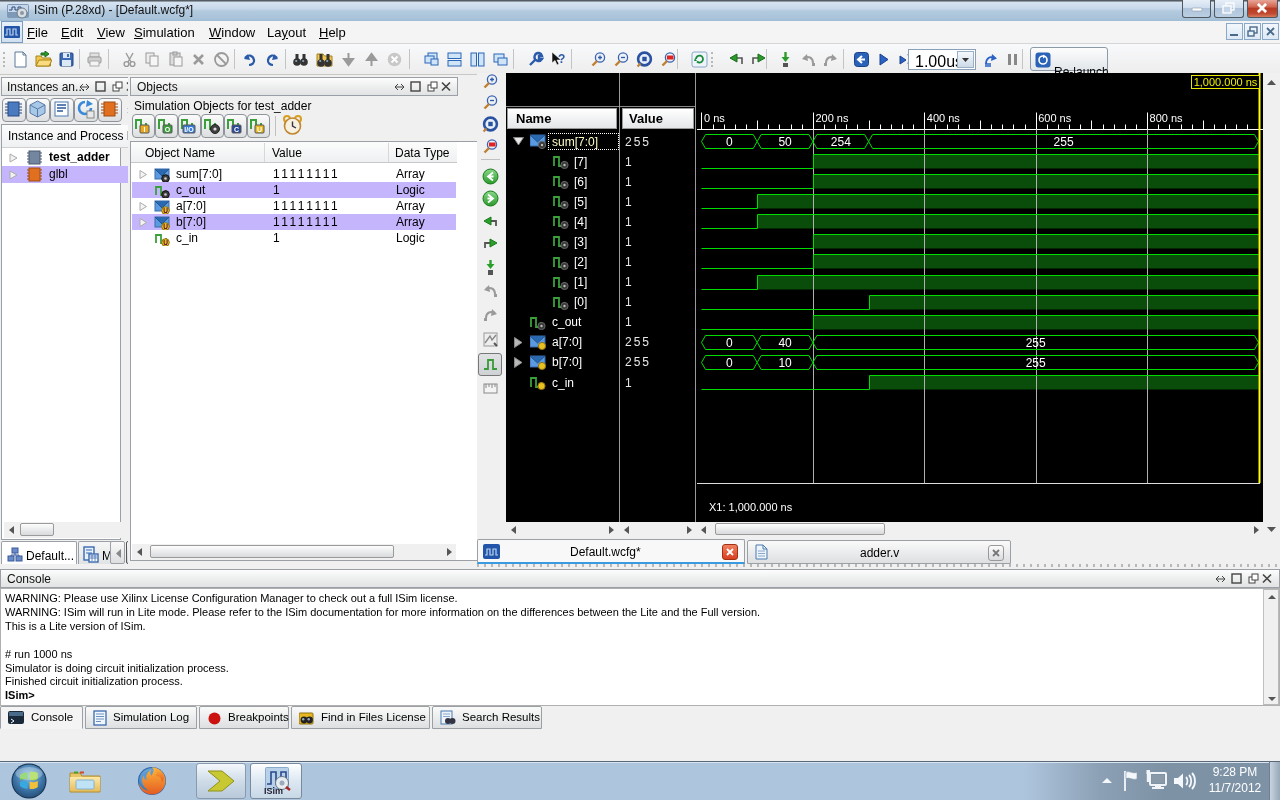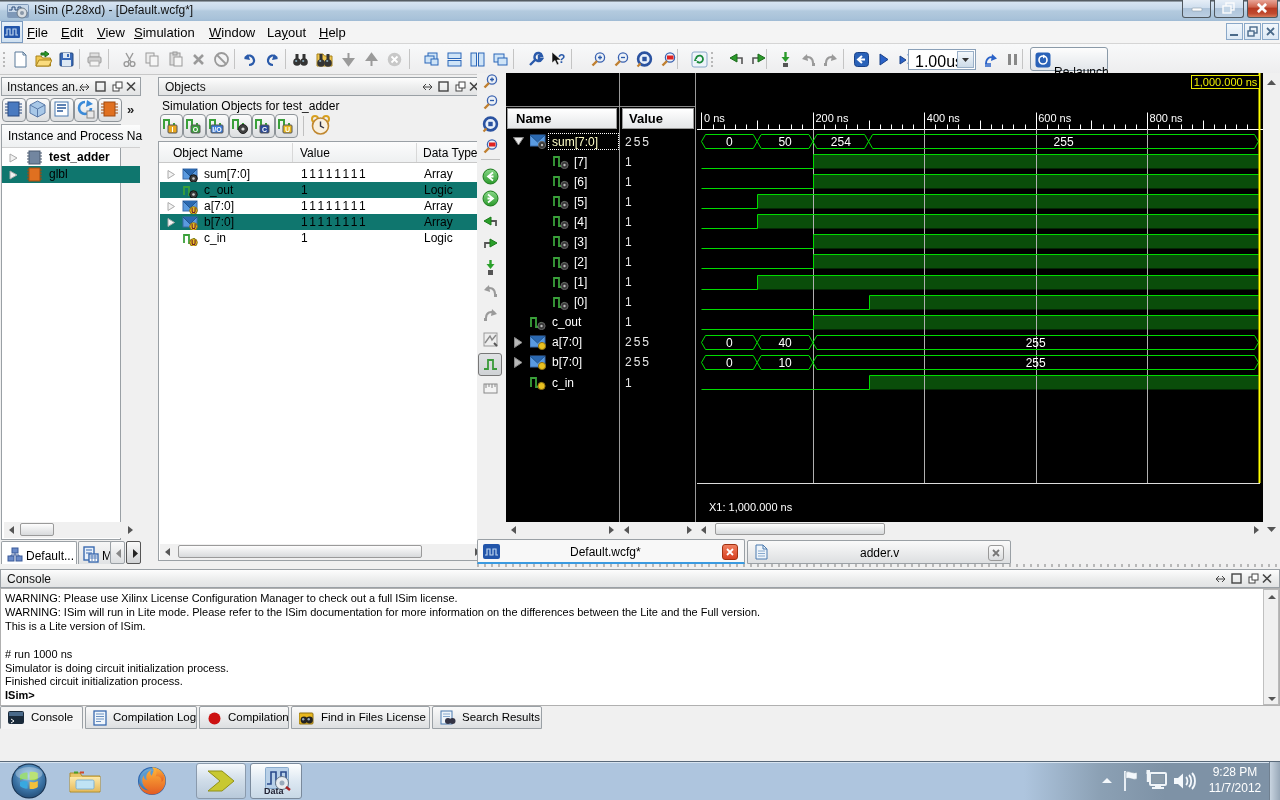--- a/index.html
+++ b/index.html
@@ -26,21 +26,21 @@
 .tico { position:absolute; top:7px; width:17px; height:17px; }
 
 .ptitle { background:linear-gradient(180deg,#fdfdfd,#eceded 55%,#e2e3e4); border:1px solid #9aa0a5; font-size:12px; color:#111; }
 .toolbtn { position:absolute; border:1px solid #8e9499; border-radius:4px; background:linear-gradient(180deg,#fbfbfb,#dcdee0); }
 
 .sbar { position:absolute; background:#f0f0f0; border:1px solid #b9b9b9; }
 .sthumb { position:absolute; background:linear-gradient(180deg,#fdfdfd,#d8dadc); border:1px solid #9a9a9a; border-radius:2px; }
 .sarrow { position:absolute; }
 
 .orow { position:absolute; left:1px; width:324px; height:16px; font-size:12px; color:#000; }
-.gray { background:#0f766e; }
+.gray { background:#c4b5fd; }
 .ctab { position:absolute; top:0; height:23px; border:1px solid #9aa0a5; border-radius:2px 2px 0 0; font-size:11.5px; color:#000;
   background:linear-gradient(180deg,#fafafa,#dddfe1); }
 .ctab.active { background:#f4f4f4; border-bottom:1px solid #f4f4f4; }
 text { font-family:"Liberation Sans",sans-serif; }
 </style>
 </head>
 <body>
 <div id="root">
 
 <div id="titlebar" class="abs">
@@ -382,21 +382,21 @@
           </svg>
     </div>
     <div class="abs" style="left:126px;top:0px;width:15px;height:23px;background:linear-gradient(180deg,#fafafa,#d0d2d4);border:1px solid #555;border-radius:2px">
       <svg class="sarrow" style="left:4px;top:7px" width="8" height="9">
             <path d="M2,0 L7,4.5 L2,9 Z" fill="#222"></path>
           </svg>
     </div>
   </div>
 </div>
 
-<div id="objects" class="abs" style="left:156px;top:75px;width:331px;height:490px;background:#f0f0f0">
+<div id="objects" class="abs" style="left:128px;top:75px;width:331px;height:490px;background:#f0f0f0">
   <div class="ptitle abs" style="left:2px;top:2px;width:328px;height:19px;padding:2px 0 0 6px">Objects
     <svg class="abs" style="right:5px;top:3px" width="58" height="12">
       <path d="M1,6 h9 M1,6 l3,-3 M1,6 l3,3 M10,6 l-3,-3 M10,6 l-3,3" stroke="#444" fill="none"></path>
       <rect x="17" y="1" width="9" height="9" fill="none" stroke="#444" stroke-width="1.4"></rect>
       <rect x="34" y="4" width="6" height="6" fill="#fff" stroke="#444"></rect>
           <rect x="37" y="1" width="6" height="6" fill="#fff" stroke="#444"></rect>
       <path d="M48,1.5 l8,8 M56,1.5 l-8,8" stroke="#444" stroke-width="1.6"></path>
     </svg>
   </div>
   <div class="abs" style="left:6px;top:24px;font-size:12px">Simulation Objects for test_adder</div>
@@ -877,27 +877,27 @@
             <rect x="1" y="1" width="14" height="4" fill="#4a6a8a"></rect>
             <path d="M3,8 l3,2 l-3,2" stroke="#fff" stroke-width="1" fill="none"></path>
           </svg>
       <span class="abs" style="left:30px;top:4px">Console</span>
     </div>
     <div class="ctab" style="left:85px;width:112px">
       <svg class="abs" style="left:7px;top:3px" width="15" height="16">
             <rect x="1" y="1" width="12" height="14" fill="#f0f6fc" stroke="#3a6ab0" stroke-width="1.3"></rect>
             <path d="M3,4 h8 M3,6.5 h8 M3,9 h8 M3,11.5 h5" stroke="#6a90c0"></path>
           </svg>
-      <span class="abs" style="left:27px;top:4px">Compilation Log</span>
+      <span class="abs" style="left:27px;top:4px">Simulation Log</span>
     </div>
     <div class="ctab" style="left:199px;width:90px">
       <svg class="abs" style="left:8px;top:5px" width="13" height="13">
             <circle cx="6.5" cy="6.5" r="6" fill="#cc1111"></circle>
           </svg>
-      <span class="abs" style="left:28px;top:4px">Compilation</span>
+      <span class="abs" style="left:28px;top:4px">Breakpoints</span>
     </div>
     <div class="ctab" style="left:291px;width:139px">
       <svg class="abs" style="left:7px;top:4px" width="16" height="15">
             <rect x="0" y="2" width="14" height="11" rx="1" fill="#e8b820" stroke="#907010"></rect>
             <circle cx="5" cy="9" r="3.4" fill="#222"></circle>
             <circle cx="10.5" cy="9" r="3.4" fill="#222"></circle>
             <circle cx="4.2" cy="8.2" r="1.2" fill="#99aabb"></circle>
             <circle cx="9.7" cy="8.2" r="1.2" fill="#99aabb"></circle>
           </svg>
       <span class="abs" style="left:29px;top:4px">Find in Files License</span>
@@ -978,21 +978,21 @@
 
   <div class="abs" style="left:250px;top:2px;width:52px;height:36px;background:linear-gradient(180deg,#fdfefe,#dde8f2 50%,#c8d8e6);border:1px solid #7a8a9c;border-radius:3px">
     <svg class="abs" style="left:12px;top:2px" width="28" height="26">
       <rect x="2" y="1" width="24" height="22" rx="2" fill="#88aacc"></rect>
       <rect x="3" y="2" width="22" height="20" fill="#b8d0e8"></rect>
       <path d="M4,18 l4,0 0,-12 5,0 0,12 5,0 0,-12 5,0 0,12" stroke="#2a4a8a" stroke-width="1.6" fill="none"></path>
       <circle cx="19" cy="17" r="6.5" fill="#e8ecf0" stroke="#667788"></circle>
       <circle cx="19" cy="17" r="2.5" fill="#99aabb"></circle>
       <path d="M23,21 l4,3" stroke="#aa2222" stroke-width="2.4"></path>
     </svg>
-    <span class="abs" style="left:13px;top:22px;font-size:9px;font-weight:bold;color:#223">Data</span>
+    <span class="abs" style="left:13px;top:22px;font-size:9px;font-weight:bold;color:#223">ISim</span>
   </div>
 
   <svg class="abs" style="left:1100px;top:14px" width="14" height="12">
         <path d="M2,8 L7,3 L12,8 Z" fill="#f4f8fc"></path>
       </svg>
   <svg class="abs" style="left:1122px;top:8px" width="20" height="24">
         <path d="M3,2 L3,22" stroke="#e8eef4" stroke-width="2"></path>
         <path d="M4,3 C8,1.5 10,5 15,3.5 L15,10 C10,11.5 8,8 4,9.5 Z" fill="#f4f8fc" stroke="#8a9aa8" stroke-width="0.6"></path>
       </svg>
   <svg class="abs" style="left:1146px;top:9px" width="22" height="22">

